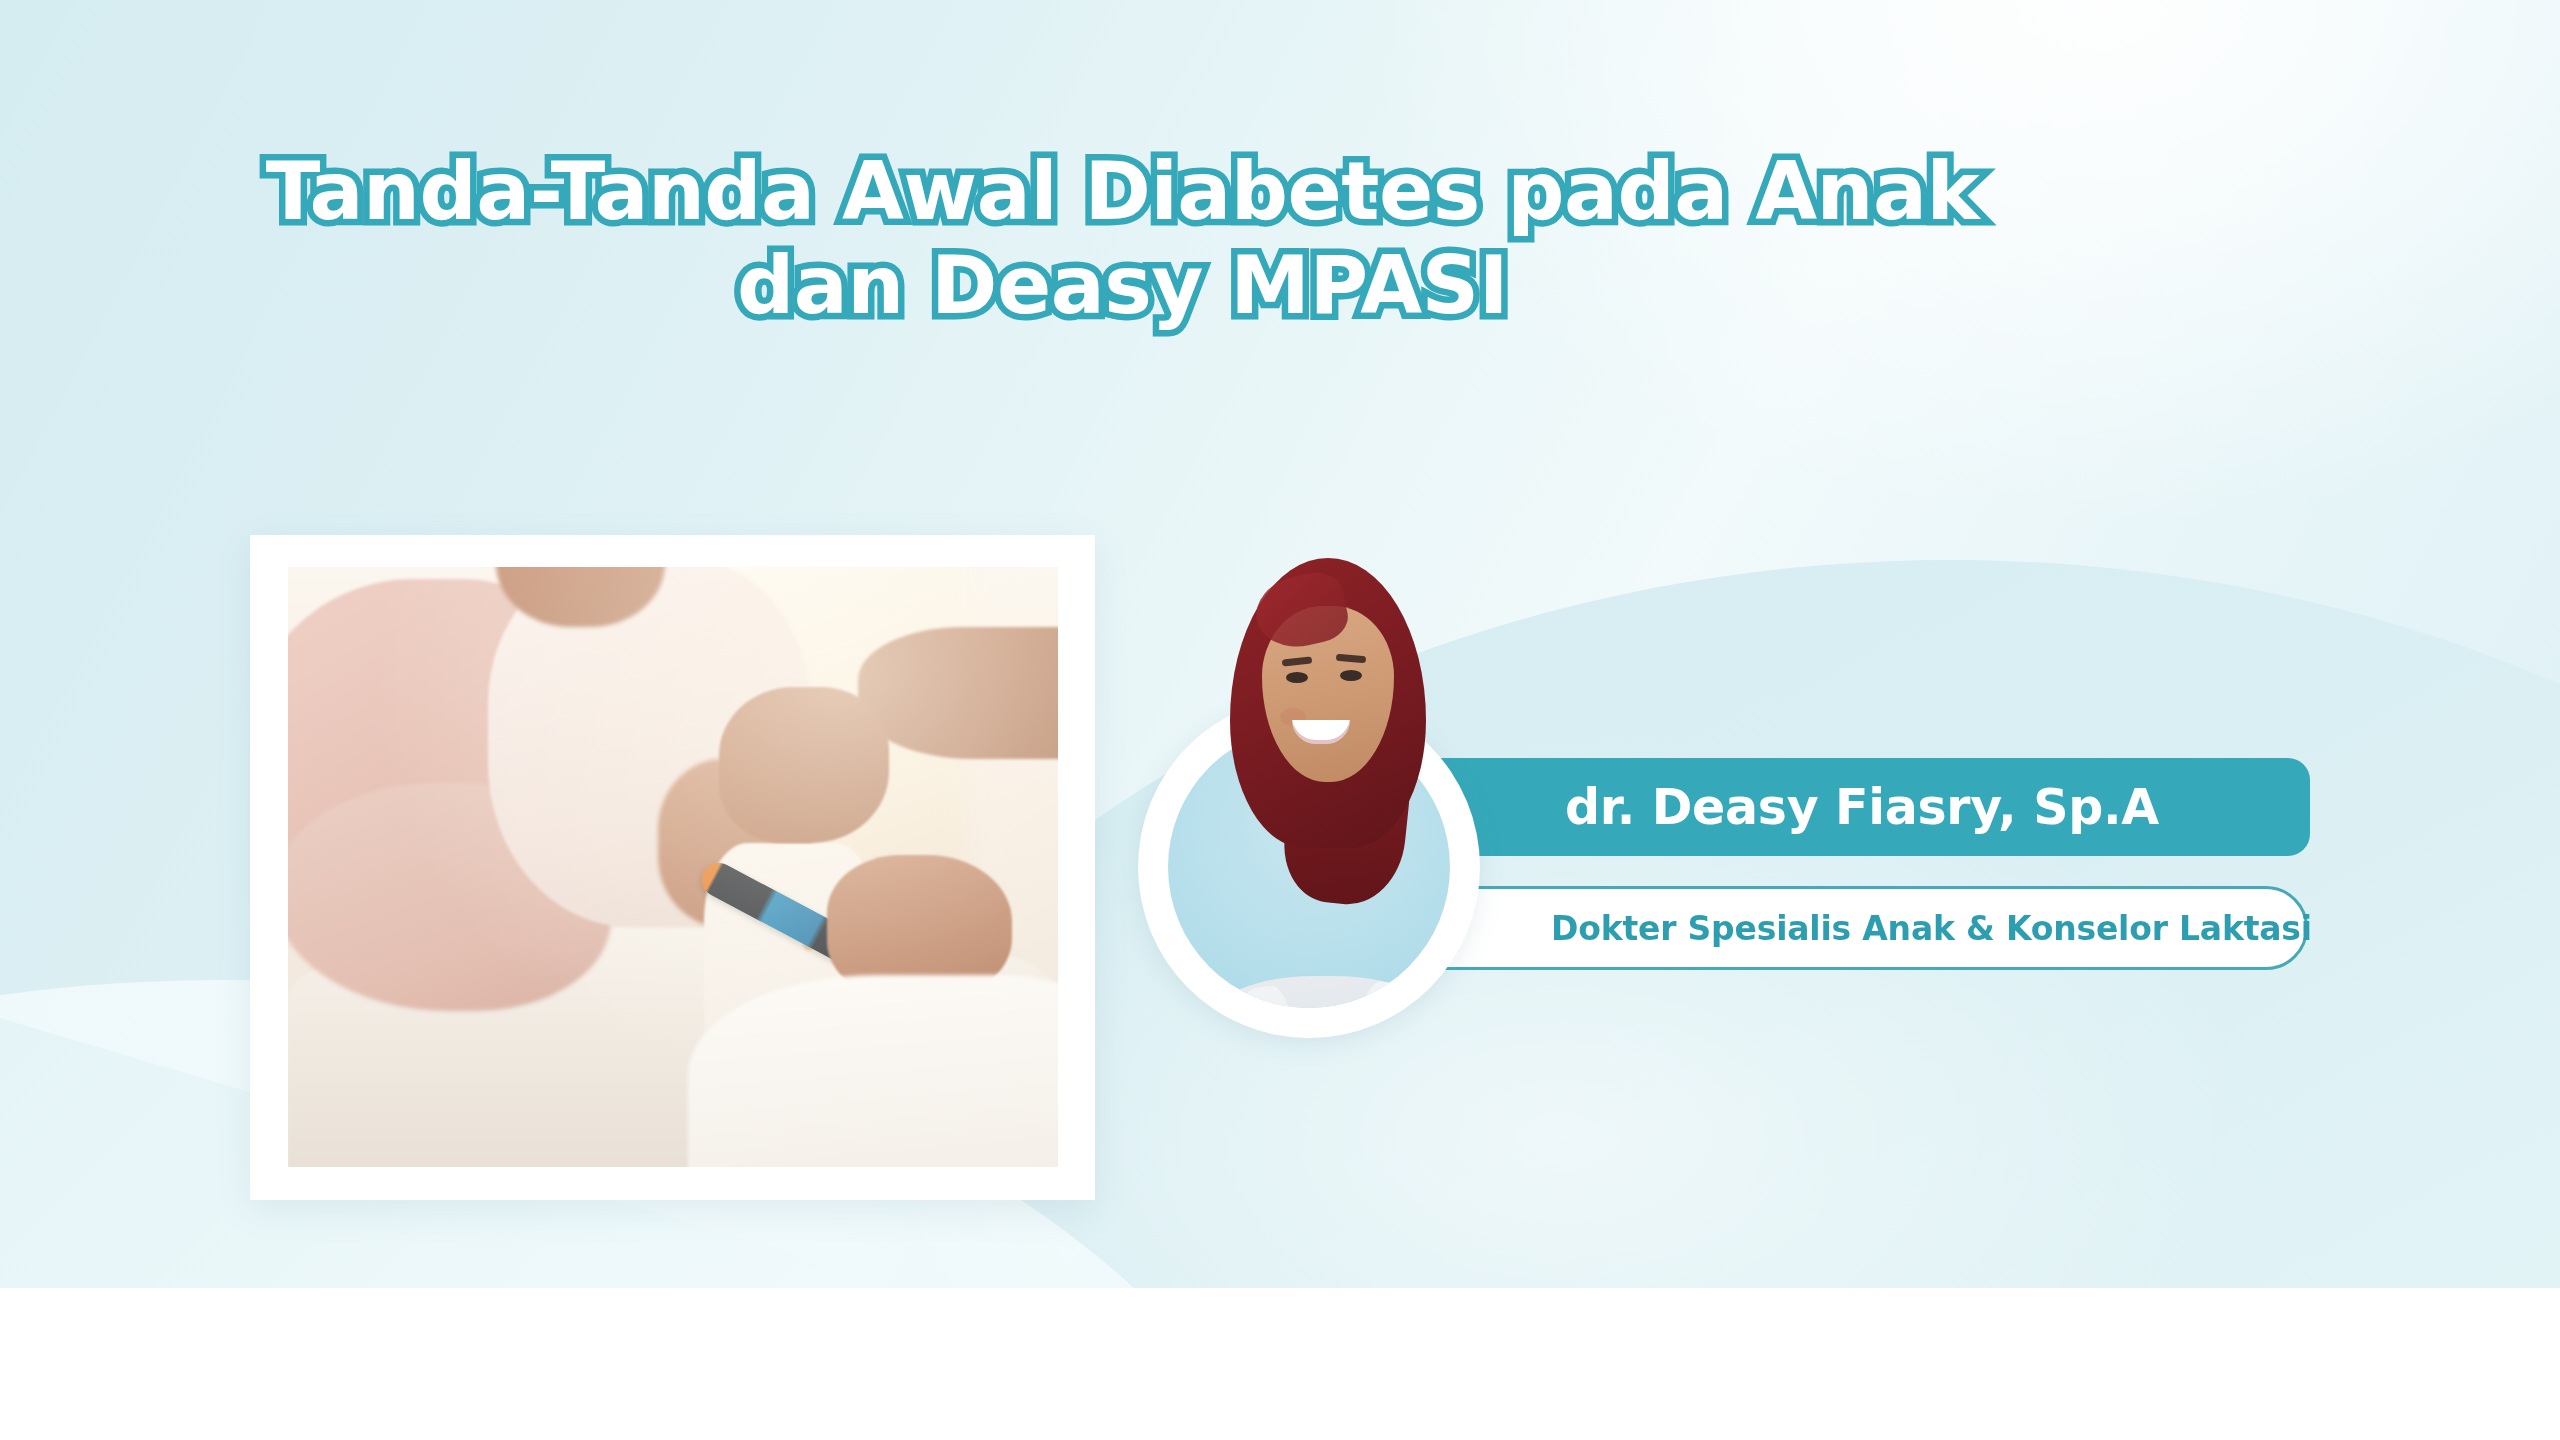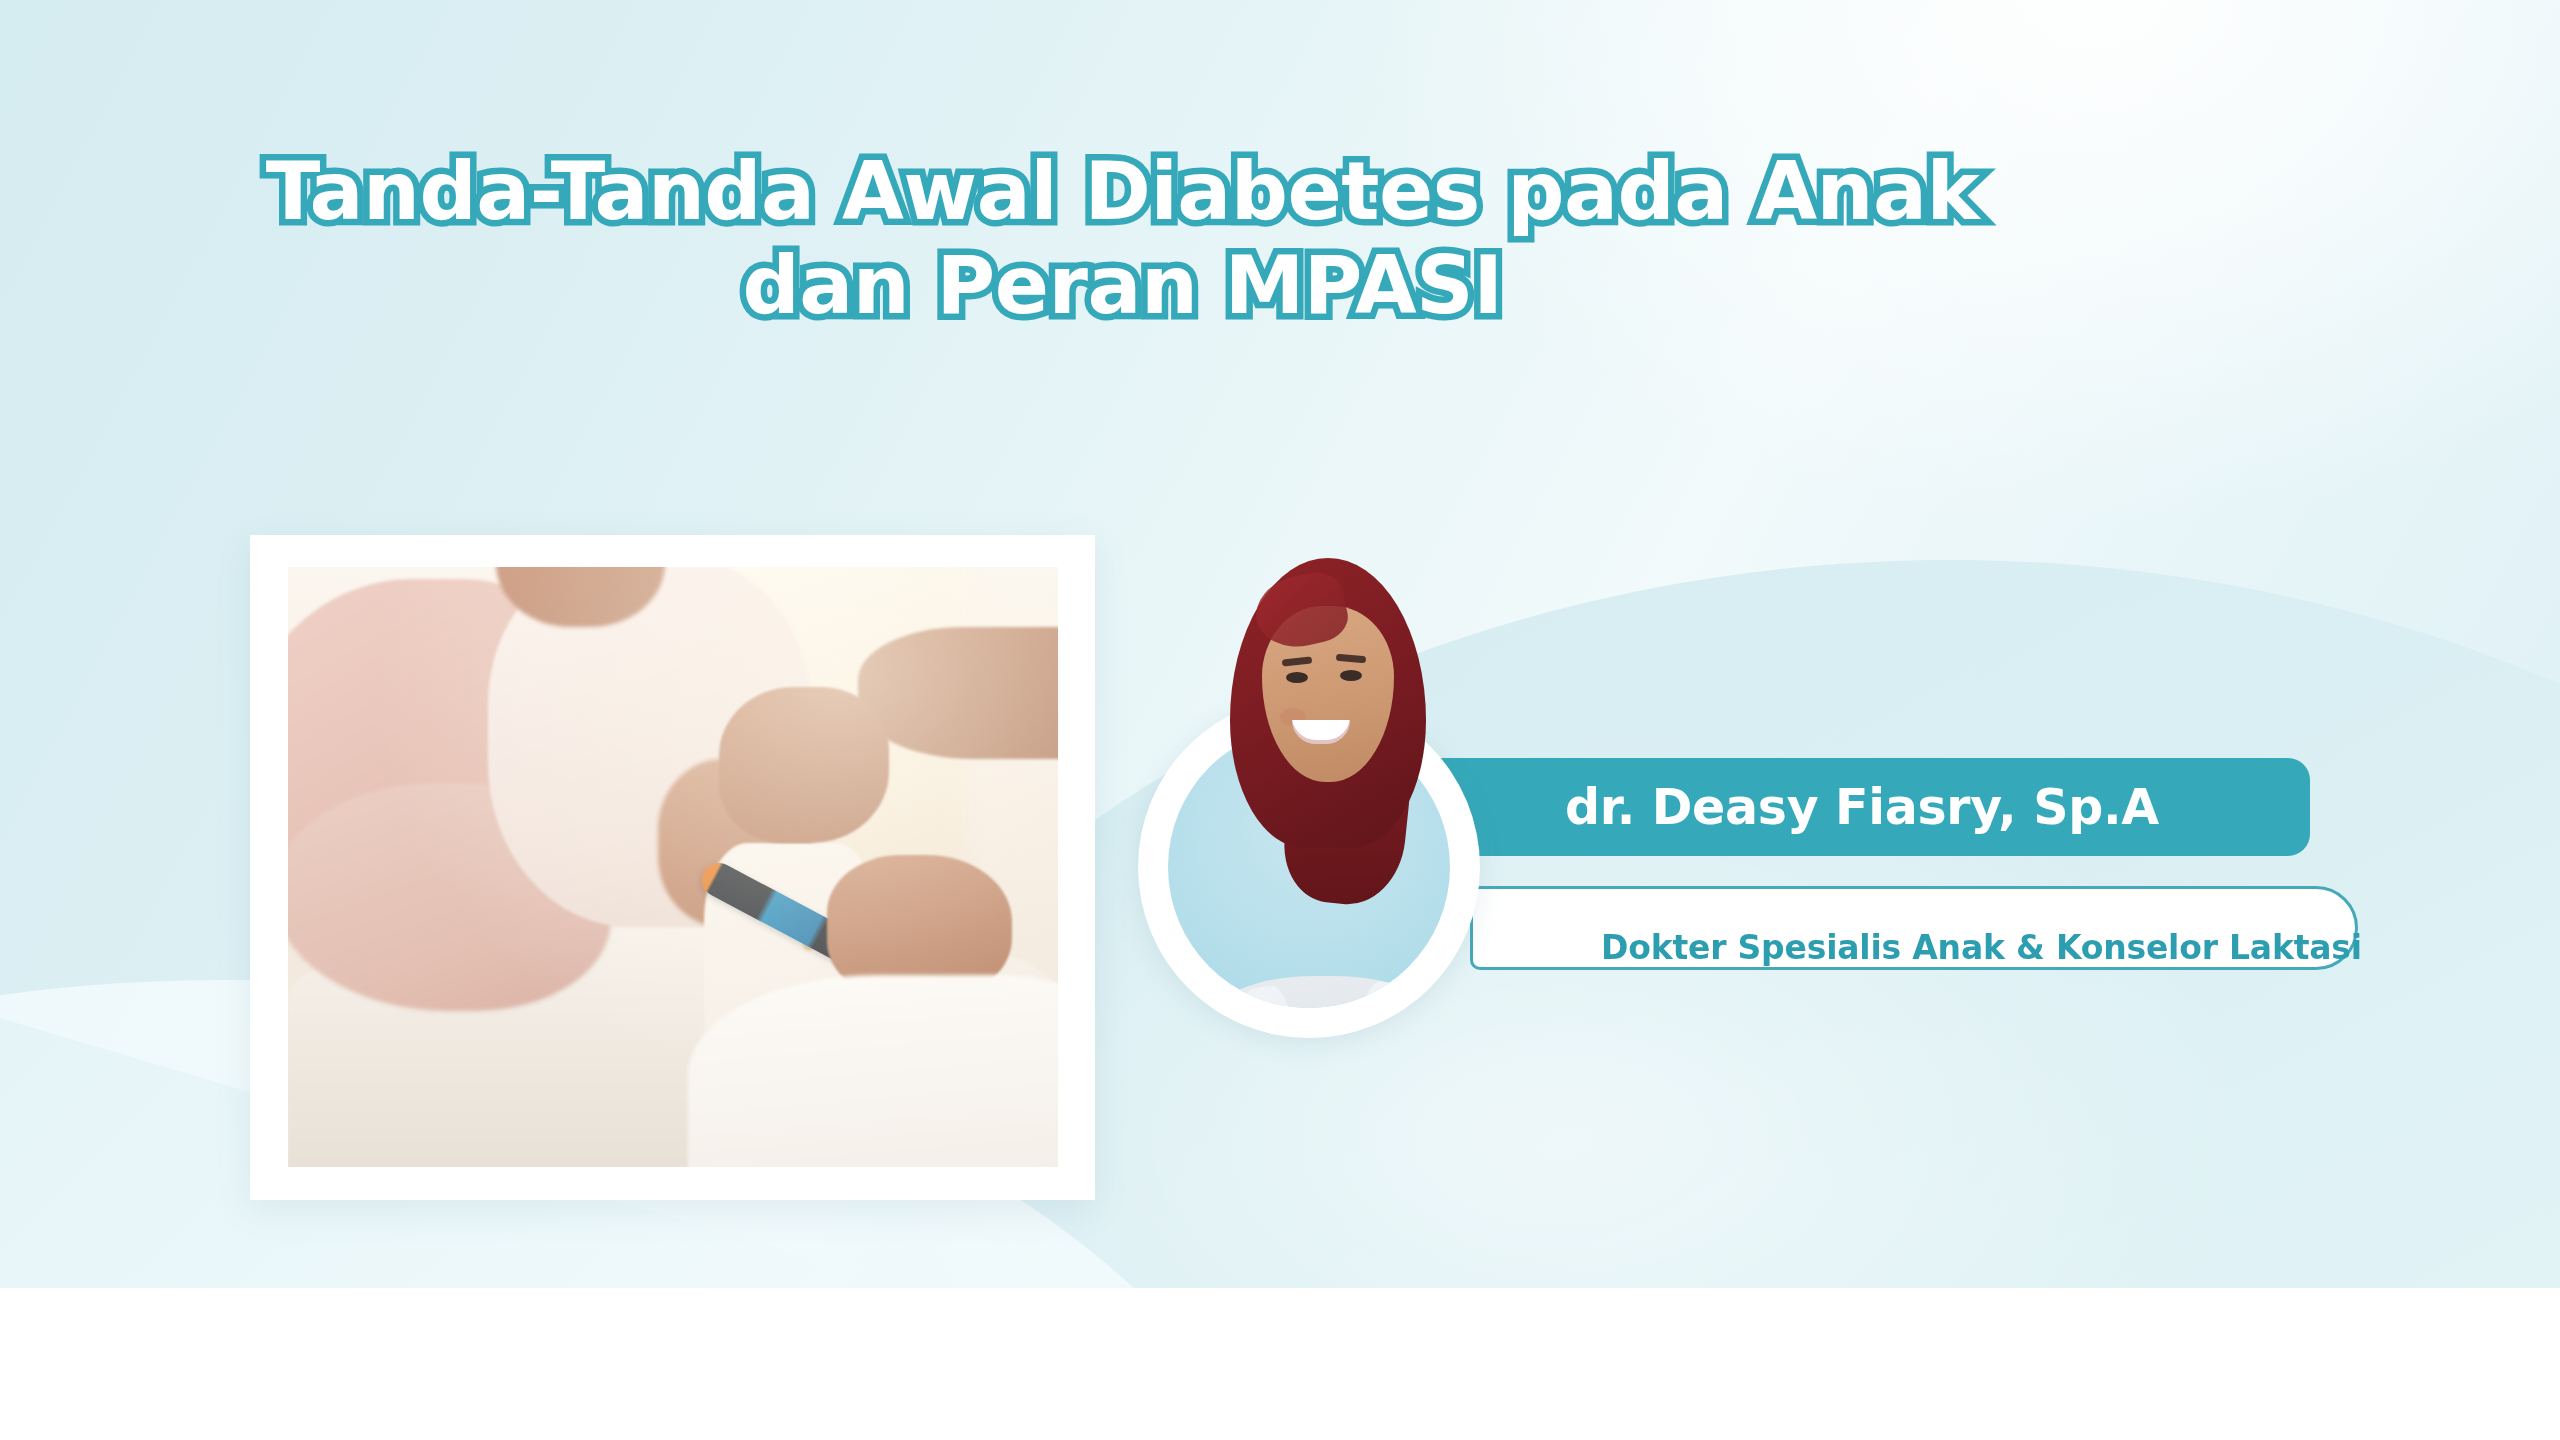--- a/index.html
+++ b/index.html
@@ -230,29 +230,29 @@
     margin-left: 135px;
     color: #ffffff;
     font-family: "DejaVu Sans", "Liberation Sans", sans-serif;
     font-weight: bold;
     font-size: 49px;
     letter-spacing: -0.3px;
     white-space: nowrap;
   }
   .role-pill {
     position: absolute;
-    left: 1470px;
+    left: 1420px;
     top: 886px;
     width: 882px;
     height: 78px;
     background: #ffffff;
     border: 3px solid #45a9b8;
     border-radius: 10px 42px 42px 10px;
     display: flex;
-    align-items: flex-end;
+    align-items: center;
     z-index: 6;
   }
   .role-text {
     margin-left: 128px;
     color: #2d9eb0;
     font-family: "DejaVu Sans", "Liberation Sans", sans-serif;
     font-weight: bold;
     font-size: 33px;
     letter-spacing: -0.2px;
     white-space: nowrap;
@@ -376,21 +376,21 @@
 <div class="slide">
 
   <div class="bg-curve-right"></div>
   <div class="bg-curve-bottom-left"></div>
   <div class="bg-wedge-left"></div>
   <div class="bg-glow-top"></div>
   <div class="bg-glow-bottom"></div>
 
   <div class="title-block nosel">
     <span class="title-line">Tanda-Tanda Awal Diabetes pada Anak</span>
-    <span class="title-line">dan Peran MPASI</span>
+    <span class="title-line">dan Deasy MPASI</span>
   </div>
 
   <div class="photo-frame">
     <div class="photo-inner" aria-label="Bayi mengenakan pakaian merah muda sedang disuntik insulin dengan pena injeksi biru">
       <div class="ph-bg"></div>
       <div class="ph-window"></div>
       <div class="ph-blanket"></div>
       <div class="ph-sleeve"></div>
       <div class="ph-sleeve2"></div>
       <div class="ph-body"></div>

